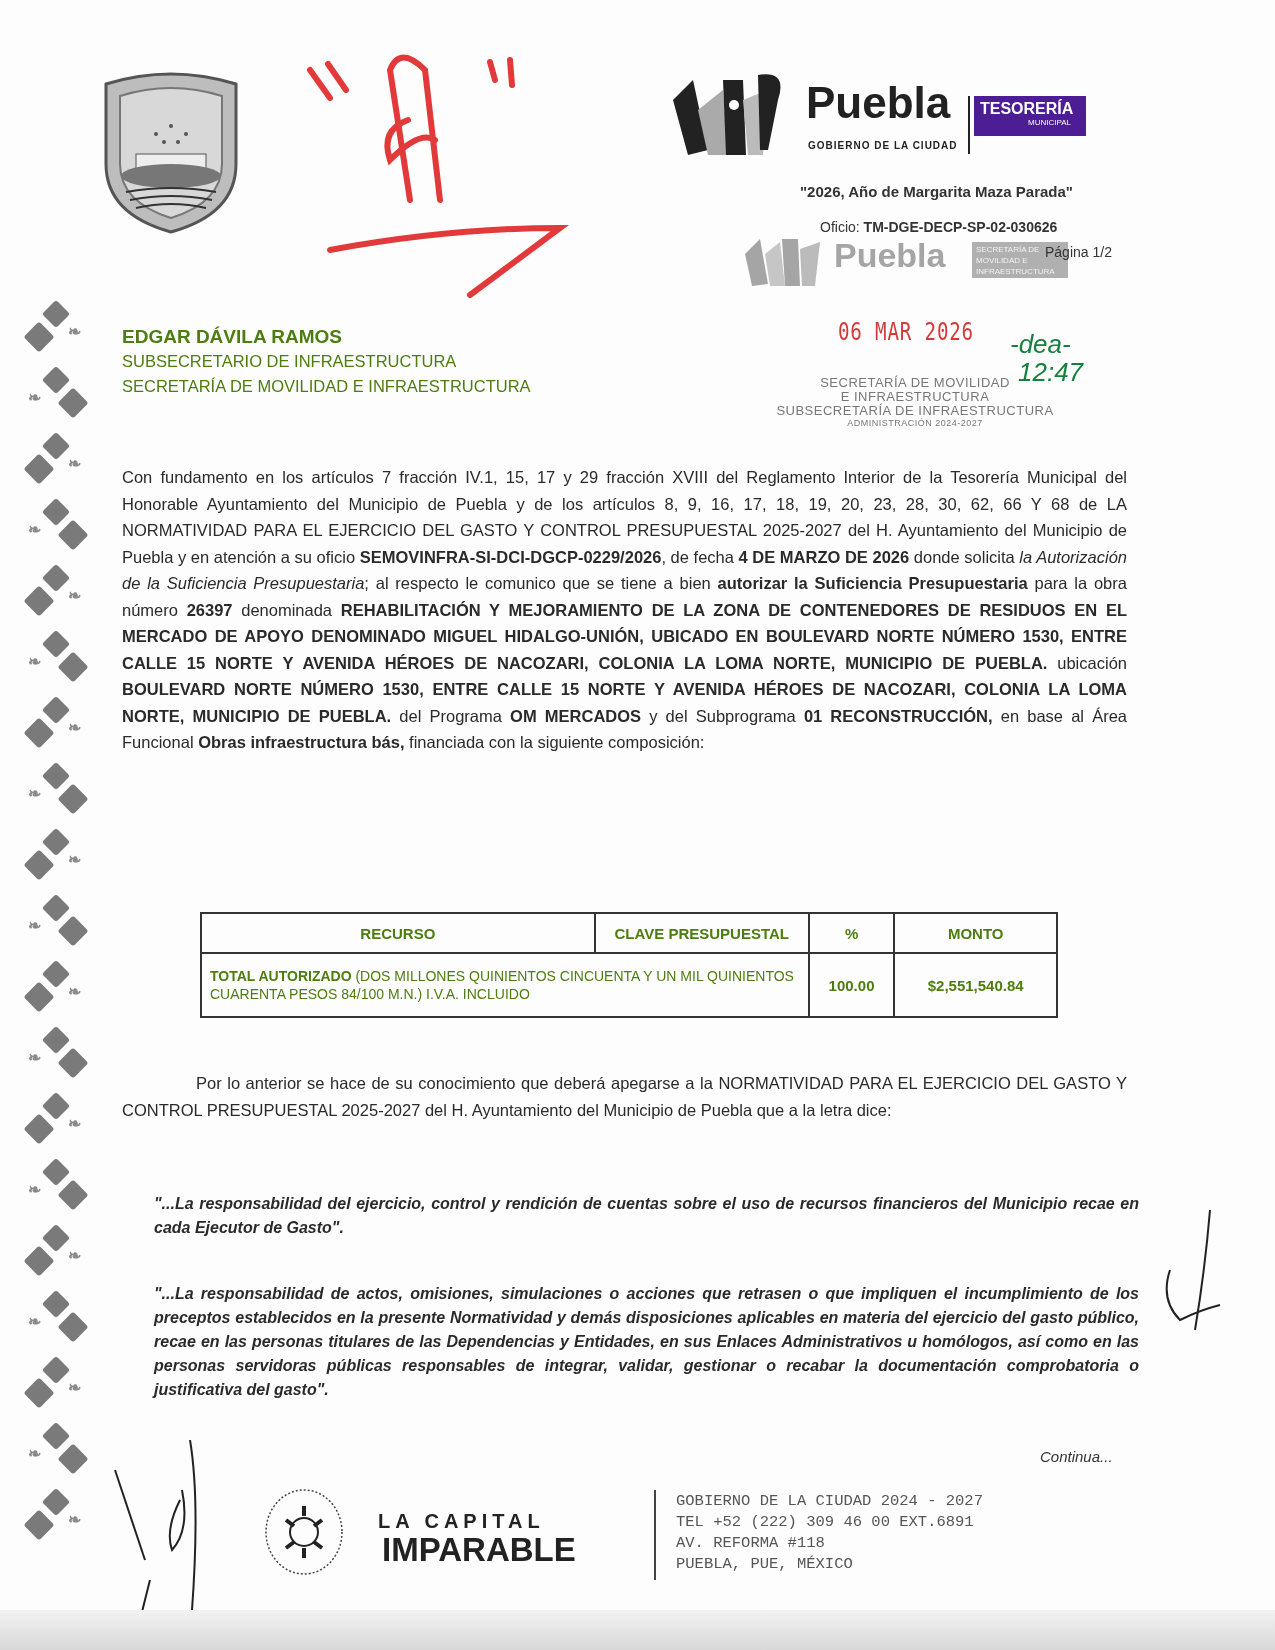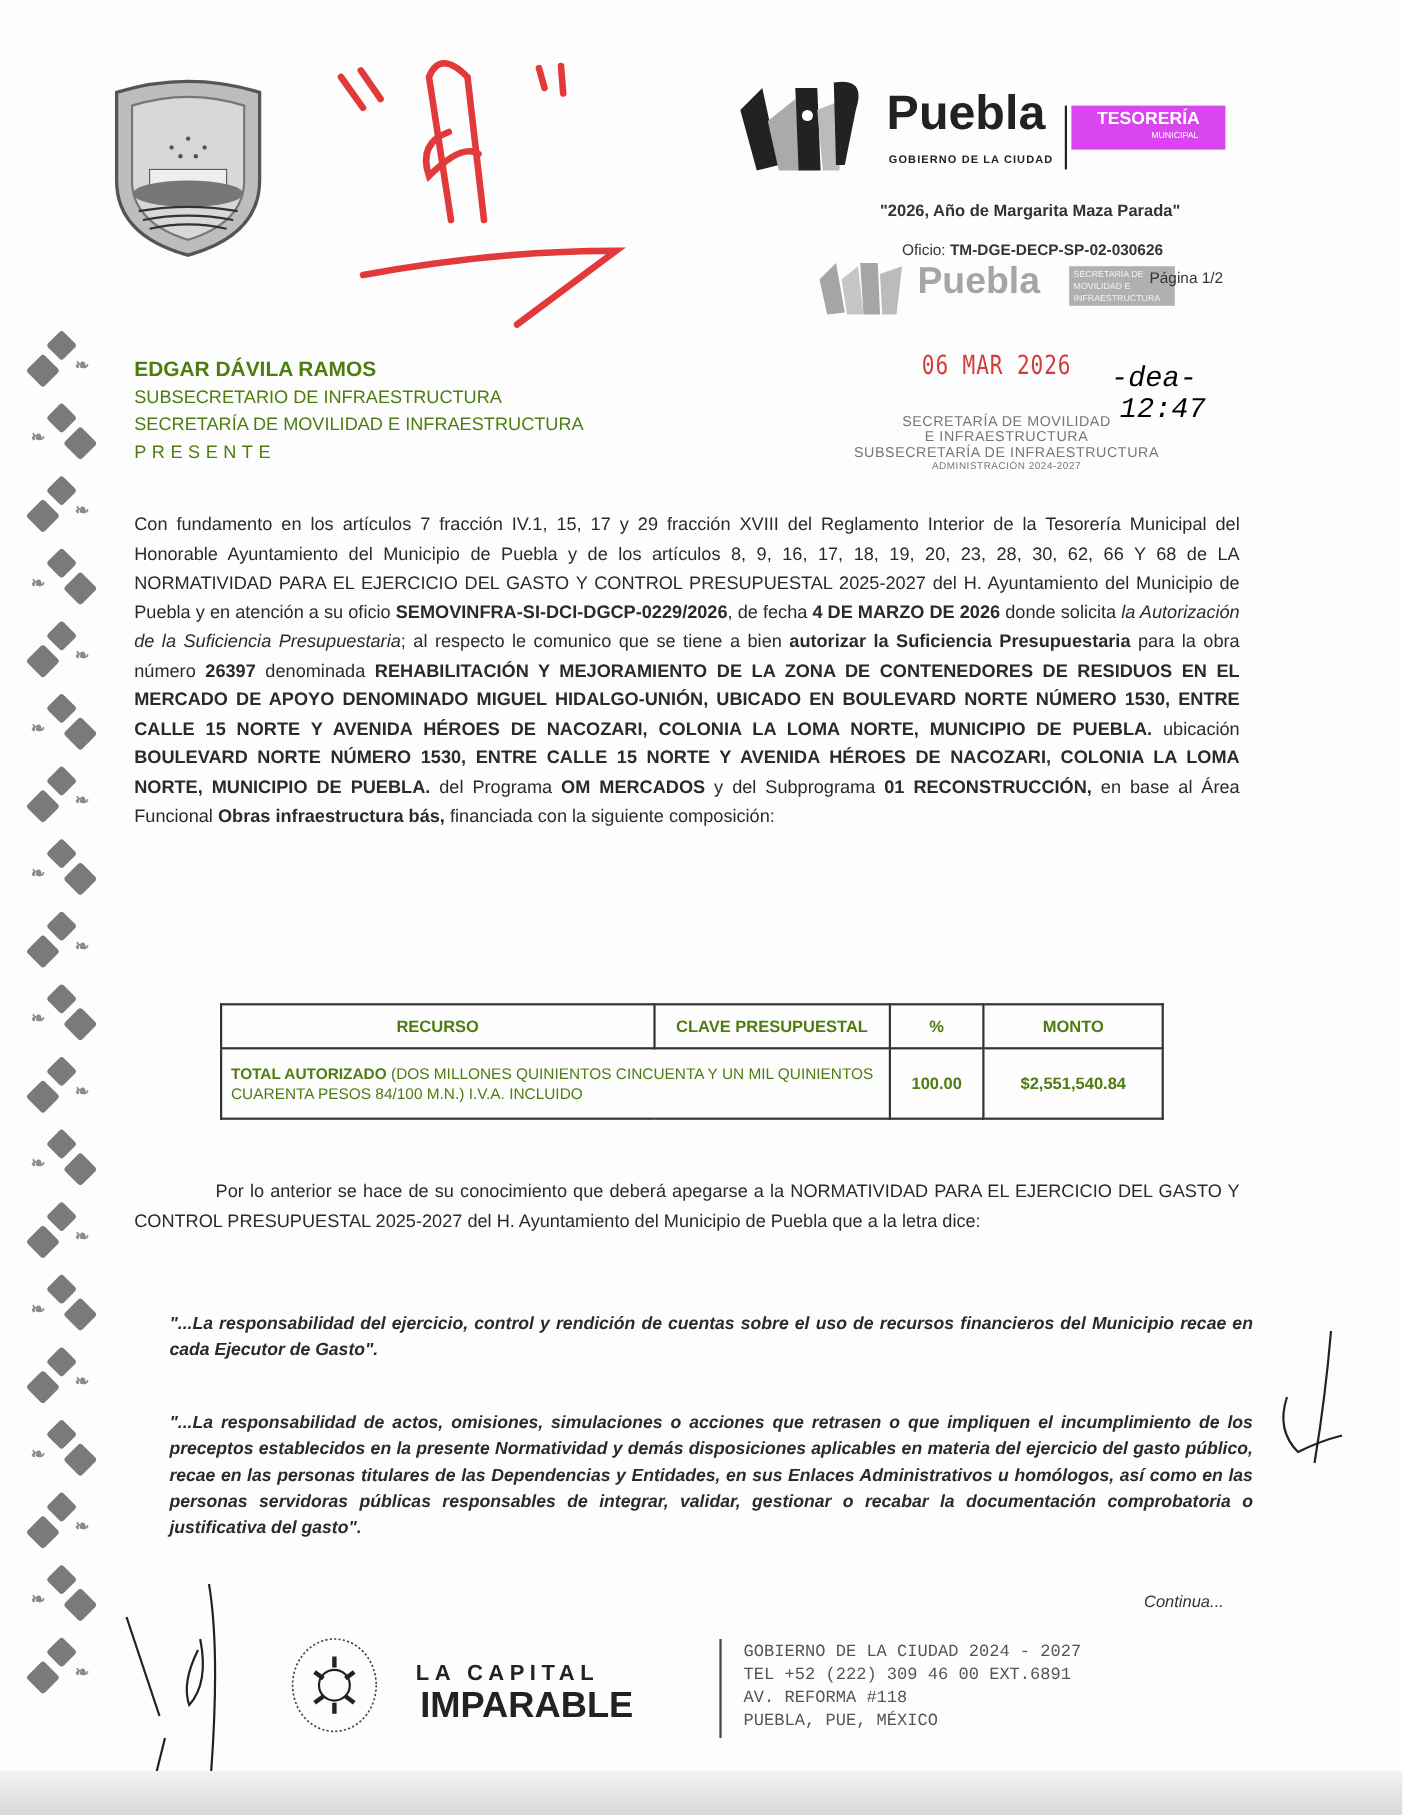--- a/index.html
+++ b/index.html
@@ -15,21 +15,21 @@
   
   .red-a { left:290px; top:50px; width:320px; height:250px; }
   
   .logo-main { left:668px; top:70px; width:460px; height:100px; }
   .motto { left:800px; top:183px; font-size:15px; font-weight:bold; color:#333; }
   .oficio { left:820px; top:219px; font-size:14px; color:#333; }
   .oficio b { font-weight:bold; }
   .pagina { left:1045px; top:244px; font-size:14px; color:#333; }
   .logo-stamp { left:740px; top:234px; width:340px; height:56px; opacity:0.65; }
   .date-stamp { left:838px; top:318px; color:#d33a3a; font-size:24px; font-family:"DejaVu Sans Mono", monospace; letter-spacing:1px; transform:scaleX(0.8); transform-origin:left; }
-  .handnote { left:1010px; top:330px; font-family:Liberation Mono, monospace; font-style:italic; color:#000000; font-size:26px; line-height:28px; }
+  .handnote { left:1010px; top:330px; font-family:Liberation Sans, sans-serif; font-style:italic; color:#15803d; font-size:26px; line-height:28px; }
   .recv-stamp { left:760px; top:376px; width:310px; text-align:center; color:#777; font-size:13px; line-height:14px; letter-spacing:0.5px; }
   .recv-stamp .small { font-size:9px; line-height:10px; }
   
   .addressee { left:122px; top:324px; font-size:16.5px; color:#4d7c0f; line-height:25px; }
   .addressee .name { font-weight:bold; font-size:19px; }
   .addressee .presente { letter-spacing:5px; }
   
   .body-text { left:122px; top:464px; width:1005px; font-size:16.5px; line-height:26.5px; text-align:justify; color:#2a2a2a; }
   .body-text b { font-weight:bold; }
   
@@ -185,21 +185,21 @@
     <path d="M5,30 L25,10 L40,80 L20,85 Z" fill="#222"></path>
     <path d="M30,40 L55,20 L60,85 L40,85 Z" fill="#aaa"></path>
     <path d="M55,10 L75,10 L78,85 L58,85 Z" fill="#222"></path>
     <circle cx="66" cy="35" r="5" fill="#fff"></circle>
     <path d="M75,30 L100,20 L95,85 L80,85 Z" fill="#bbb"></path>
     <path d="M90,5 Q120,0 110,30 L100,80 L92,80 Z" fill="#222"></path>
   </svg>
   <div style="position:absolute;left:138px;top:8px;font-size:44px;font-weight:bold;color:#222;">Puebla</div>
   <div style="position:absolute;left:140px;top:70px;font-size:10px;font-weight:bold;color:#222;letter-spacing:1px;">GOBIERNO DE LA CIUDAD</div>
   <div style="position:absolute;left:300px;top:26px;width:2px;height:58px;background:#222;"></div>
-  <div style="position:absolute;left:306px;top:26px;width:140px;height:40px;background:#d946ef;color:#fff;padding:4px 6px;box-sizing:border-box;text-align:center;">
+  <div style="position:absolute;left:306px;top:26px;width:112px;height:40px;background:#4c1d95;color:#fff;padding:4px 6px;box-sizing:border-box;">
     <div style="font-size:16px;font-weight:bold;line-height:18px;">TESORERÍA</div>
     <div style="font-size:8px;line-height:10px;margin-left:48px;">MUNICIPAL</div>
   </div>
 </div>
 
 <div class="abs motto">"2026, Año de Margarita Maza Parada"</div>
 
 <div class="abs logo-stamp">
   <svg width="90" height="54" style="position:absolute;left:0;top:0" viewBox="0 0 90 54">
     <path d="M5,20 L20,5 L28,50 L12,52 Z" fill="#777"></path>
@@ -223,21 +223,20 @@
   <div>SECRETARÍA DE MOVILIDAD</div>
   <div>E INFRAESTRUCTURA</div>
   <div>SUBSECRETARÍA DE INFRAESTRUCTURA</div>
   <div class="small">ADMINISTRACIÓN 2024-2027</div>
 </div>
 
 <div class="abs addressee">
   <div class="name">EDGAR DÁVILA RAMOS</div>
   <div>SUBSECRETARIO DE INFRAESTRUCTURA</div>
   <div>SECRETARÍA DE MOVILIDAD E INFRAESTRUCTURA</div>
-  <div class="presente">PRESENTE</div>
 </div>
 
 <div class="abs body-text">
   <span>Con fundamento en los artículos 7 fracción IV.1, 15, 17 y 29 fracción XVIII del Reglamento Interior de la Tesorería Municipal del Honorable Ayuntamiento del Municipio de Puebla y de los artículos 8, 9, 16, 17, 18, 19, 20, 23, 28, 30, 62, 66 Y 68 de LA NORMATIVIDAD PARA EL EJERCICIO DEL GASTO Y CONTROL PRESUPUESTAL 2025-2027 del H. Ayuntamiento del Municipio de Puebla y en atención a su oficio </span><b>SEMOVINFRA-SI-DCI-DGCP-0229/2026</b><span>, de fecha </span><b>4 DE MARZO DE 2026</b><span> donde solicita </span><i>la Autorización de la Suficiencia Presupuestaria</i><span>; al respecto le comunico que se tiene a bien </span><b>autorizar la Suficiencia Presupuestaria</b><span> para la obra número </span><b>26397</b><span> denominada </span><b>REHABILITACIÓN Y MEJORAMIENTO DE LA ZONA DE CONTENEDORES DE RESIDUOS EN EL MERCADO DE APOYO DENOMINADO MIGUEL HIDALGO-UNIÓN, UBICADO EN BOULEVARD NORTE NÚMERO 1530, ENTRE CALLE 15 NORTE Y AVENIDA HÉROES DE NACOZARI, COLONIA LA LOMA NORTE, MUNICIPIO DE PUEBLA.</b><span> ubicación </span><b>BOULEVARD NORTE NÚMERO 1530, ENTRE CALLE 15 NORTE Y AVENIDA HÉROES DE NACOZARI, COLONIA LA LOMA NORTE, MUNICIPIO DE PUEBLA.</b><span> del Programa </span><b>OM MERCADOS</b><span> y del Subprograma </span><b>01 RECONSTRUCCIÓN,</b><span> en base al Área Funcional </span><b>Obras infraestructura bás,</b><span> financiada con la siguiente composición:</span>
 </div>
 
 <table class="abs budget-table">
   <thead>
     <tr>
       <th style="width:46%">RECURSO</th>

